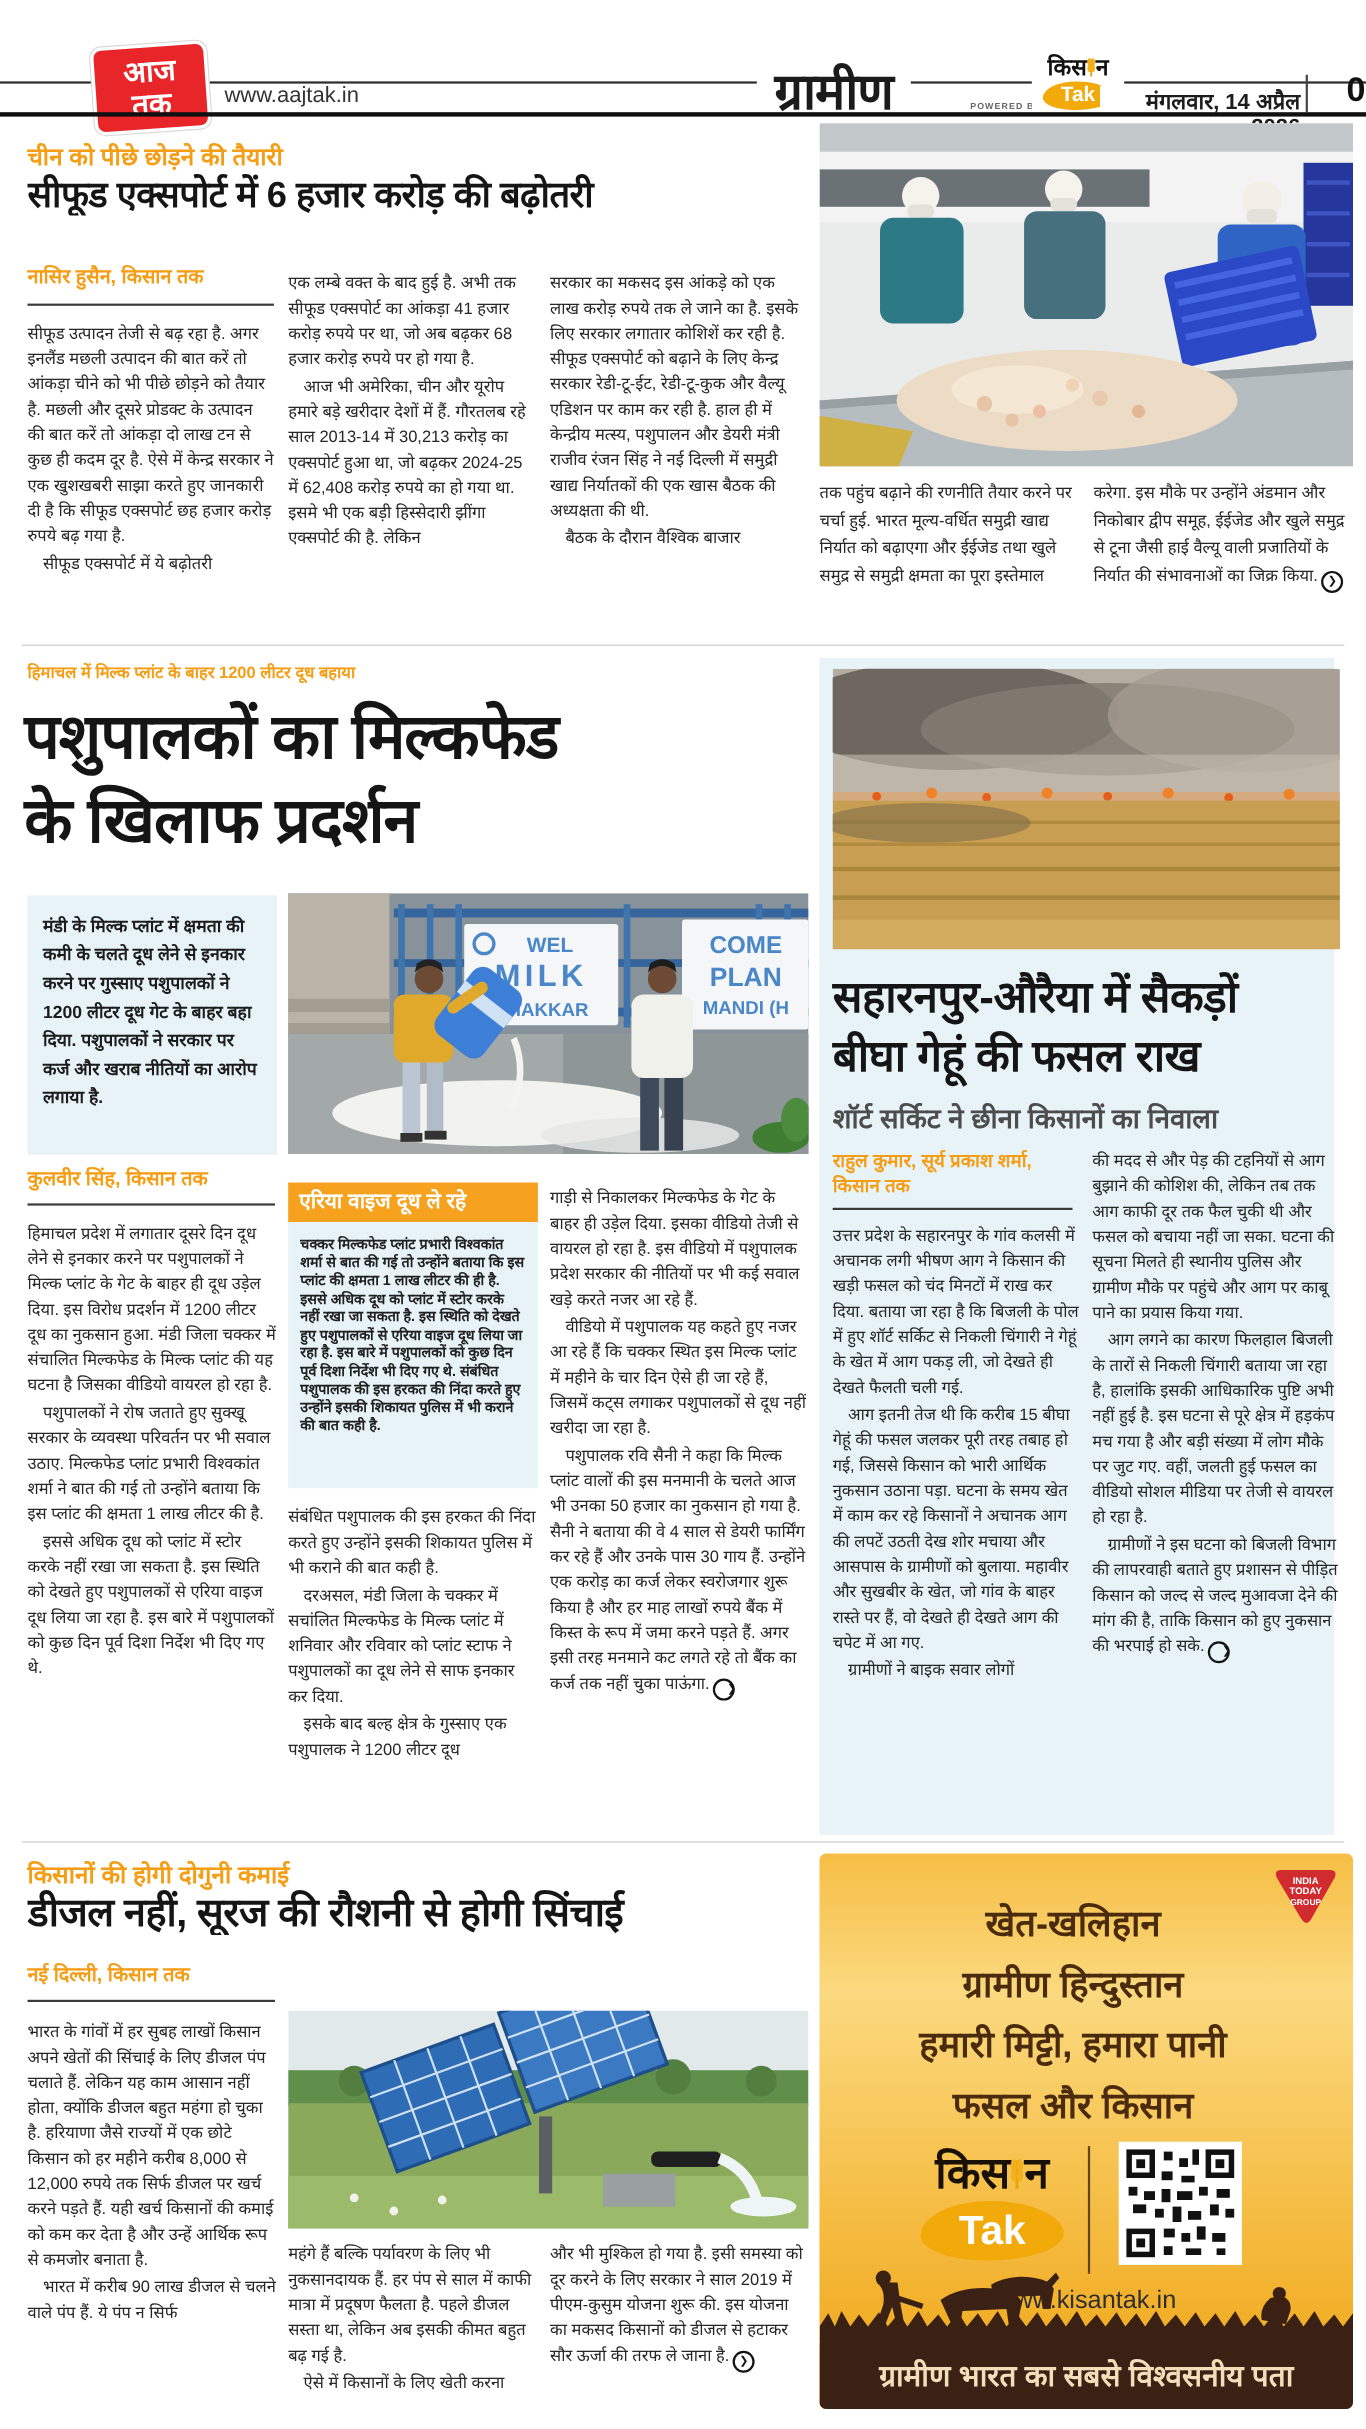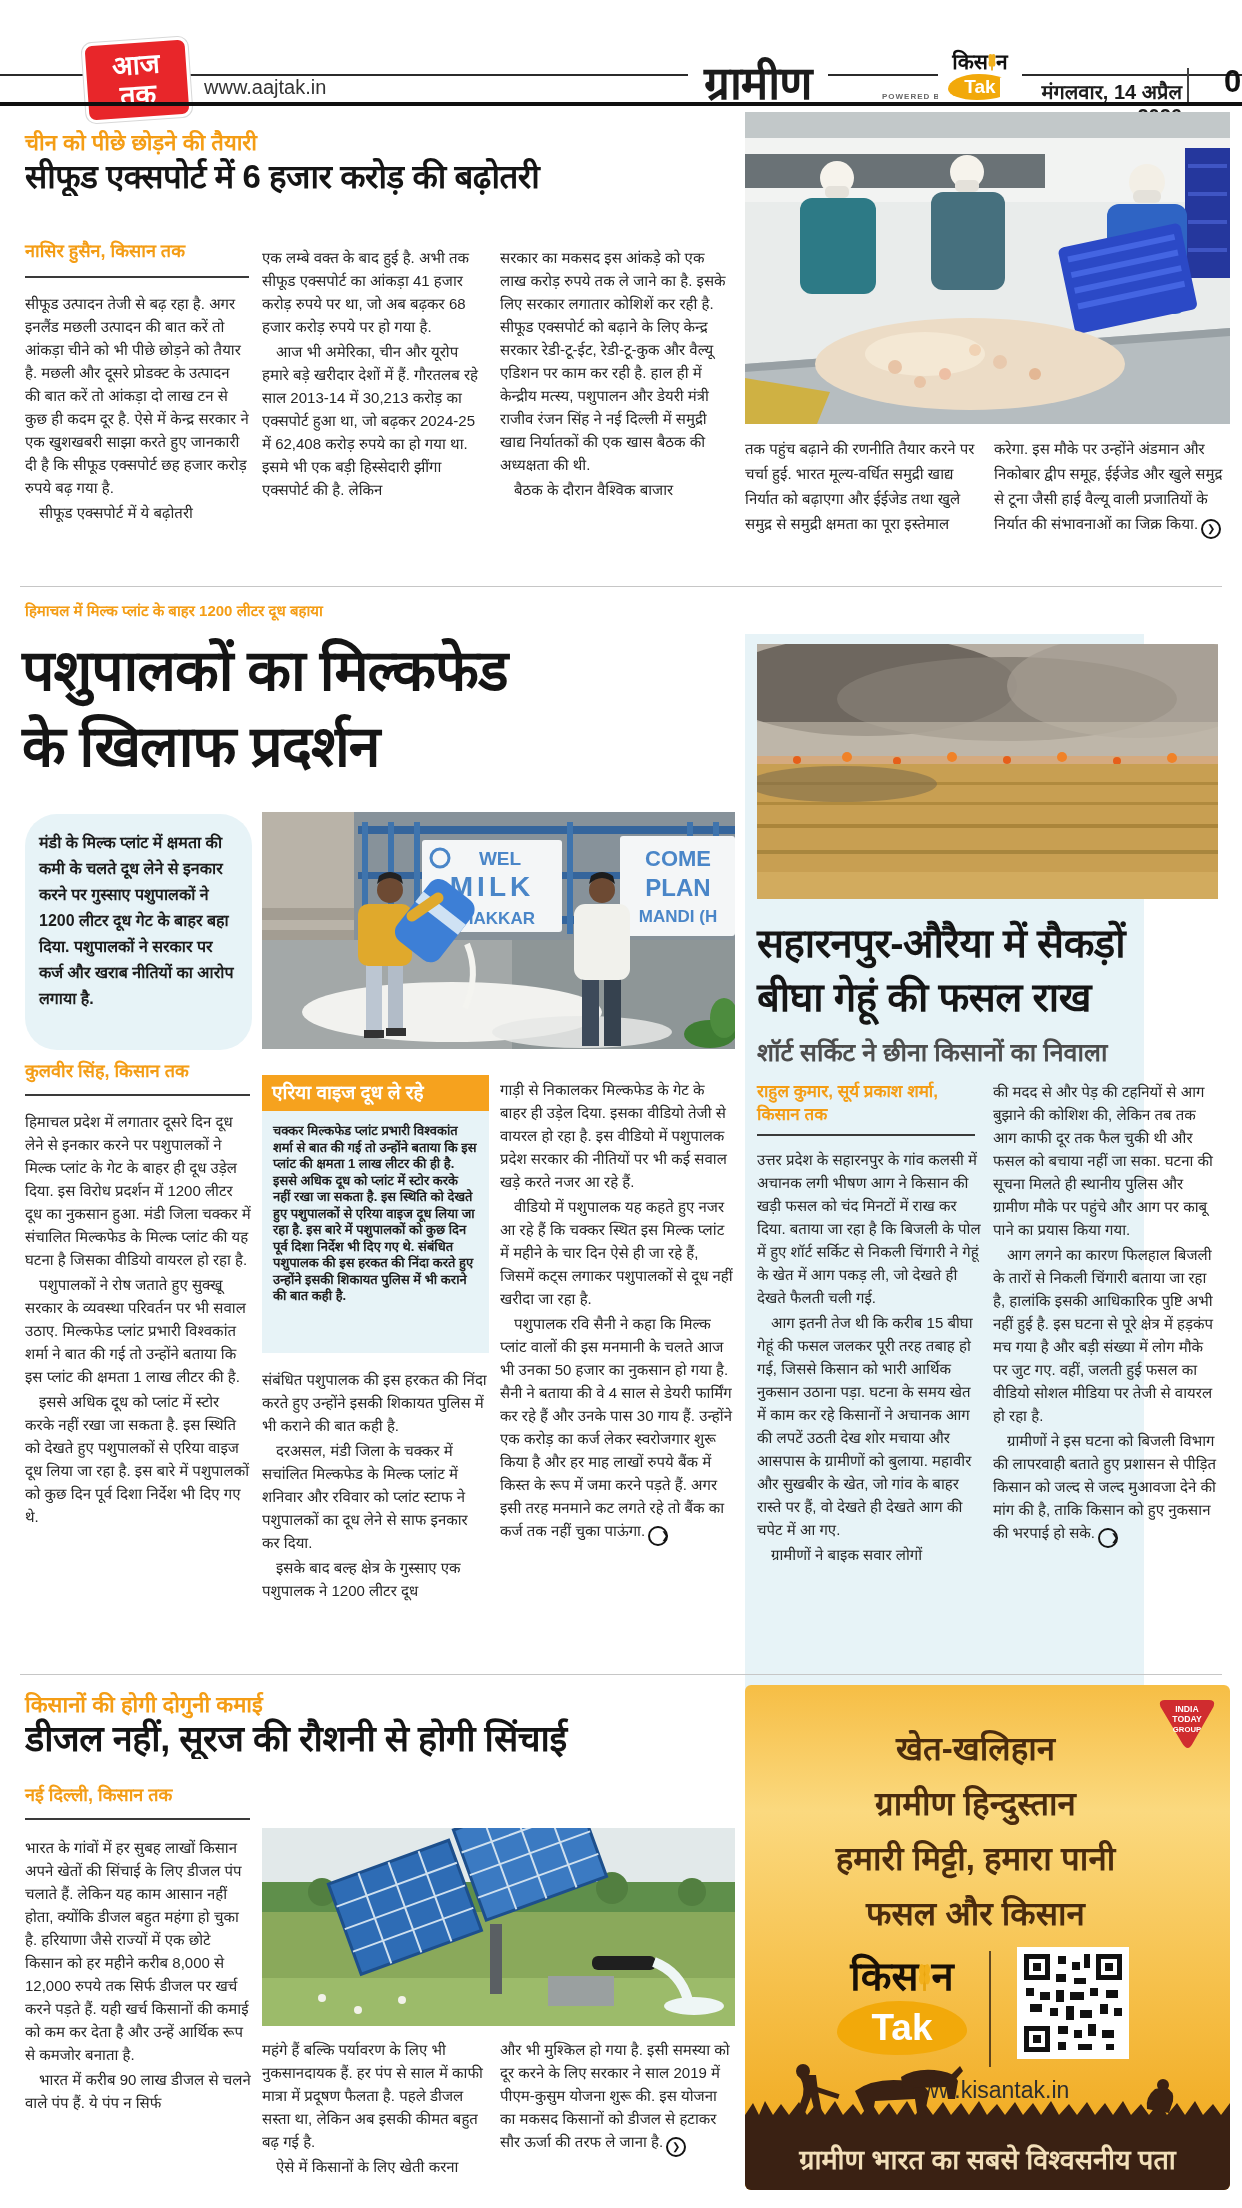--- a/index.html
+++ b/index.html
@@ -13,21 +13,21 @@
   .byline{color:#F49D15;font-weight:bold;font-size:18px;line-height:23px;}
   .byline-rule{height:2px;background:#3a3a3a;}
   .body-col{font-size:15px;line-height:23px;color:#262626;overflow:hidden;}
   .body-col p{margin:0;}
   .body-col p + p{text-indent:14px;margin-top:2px;}
   .endmark{display:inline-flex;width:16px;height:16px;border:2px solid #141414;border-radius:50%;
            align-items:center;justify-content:center;font-size:10px;font-weight:bold;color:#141414;
            vertical-align:-3px;margin-left:3px;}
   .panel-blue{background:#E7F3F7;}
   .lede-box{background:#E7F3F7;font-weight:600;font-size:16px;line-height:26px;color:#1c1c1c;
-            padding:16px 14px;box-sizing:border-box;overflow:hidden;border-radius:32px;}
+            padding:16px 14px;box-sizing:border-box;overflow:hidden;}
   .box-head{background:#F6A21E;color:#ffffff;font-weight:bold;font-size:19px;line-height:36px;
             padding:0 10px;white-space:nowrap;overflow:hidden;}
   .box-body{background:#E7F3F7;font-size:13px;line-height:16.5px;font-weight:600;color:#202020;
             padding:12px 11px;box-sizing:border-box;overflow:hidden;}
   .divider{background:#c6c6c6;height:1px;}
   .logo-red{background:#E8262A;border:3px solid #fff;border-radius:10px;box-shadow:0 0 0 1px #d8d8d8;
             transform:rotate(-4deg);display:flex;flex-direction:column;align-items:center;justify-content:center;
             color:#fff;font-weight:800;font-size:27px;line-height:30px;}
   .masthead{background:#fff;padding:0 16px;font-size:46px;font-weight:800;color:#1b1b1b;letter-spacing:-1px;}
   .tak-blob{background:#F2A90A;color:#fff;font-weight:800;border-radius:48% 52% 55% 45% / 58% 55% 45% 42%;
@@ -230,21 +230,21 @@
     <p>दरअसल, मंडी जिला के चक्कर में सचांलित मिल्कफेड के मिल्क प्लांट में शनिवार और रविवार को प्लांट स्टाफ ने पशुपालकों का दूध लेने से साफ इनकार कर दिया.</p>
     <p>इसके बाद बल्ह क्षेत्र के गुस्साए एक पशुपालक ने 1200 लीटर दूध</p>
   </div>
 
   <div class="abs body-col" style="left:500px;top:1078px;width:233px;height:586px;">
     <p>गाड़ी से निकालकर मिल्कफेड के गेट के बाहर ही उड़ेल दिया. इसका वीडियो तेजी से वायरल हो रहा है. इस वीडियो में पशुपालक प्रदेश सरकार की नीतियों पर भी कई सवाल खड़े करते नजर आ रहे हैं.</p>
     <p>वीडियो में पशुपालक यह कहते हुए नजर आ रहे हैं कि चक्कर स्थित इस मिल्क प्लांट में महीने के चार दिन ऐसे ही जा रहे हैं, जिसमें कट्स लगाकर पशुपालकों से दूध नहीं खरीदा जा रहा है.</p>
     <p><span>पशुपालक रवि सैनी ने कहा कि मिल्क प्लांट वालों की इस मनमानी के चलते आज भी उनका 50 हजार का नुकसान हो गया है. सैनी ने बताया की वे 4 साल से डेयरी फार्मिंग कर रहे हैं और उनके पास 30 गाय हैं. उन्होंने एक करोड़ का कर्ज लेकर स्वरोजगार शुरू किया है और हर माह लाखों रुपये बैंक में किस्त के रूप में जमा करने पड़ते हैं. अगर इसी तरह मनमाने कट लगते रहे तो बैंक का कर्ज तक नहीं चुका पाऊंगा.</span><span class="endmark">❯</span></p>
   </div>
 
-  <div class="abs panel-blue" style="left:745px;top:598px;width:399px;height:1070px;margin-top:36px;">
+  <div class="abs panel-blue" style="left:745px;top:598px;width:468px;height:1070px;">
 
     <svg class="abs" style="left:12px;top:10px;" width="461" height="255" viewBox="0 0 461 255">
       <rect width="461" height="255" fill="#b5ada2"></rect>
       <ellipse cx="110" cy="42" rx="150" ry="50" fill="#6e675f"></ellipse>
       <ellipse cx="250" cy="55" rx="170" ry="42" fill="#837b72" opacity="0.85"></ellipse>
       <ellipse cx="380" cy="42" rx="130" ry="52" fill="#a49c92" opacity="0.75"></ellipse>
       <rect y="78" width="461" height="42" fill="#c4bcae" opacity="0.6"></rect>
       <rect y="112" width="461" height="10" fill="#e8a05c" opacity="0.55"></rect>
       <circle cx="40" cy="116" r="4" fill="#e65f1a"></circle>
         <circle cx="90" cy="113" r="5" fill="#f08228"></circle>

